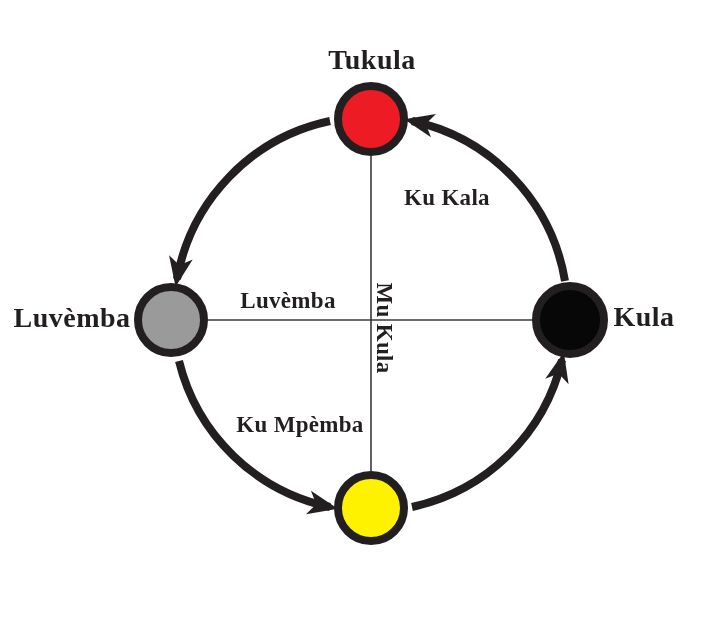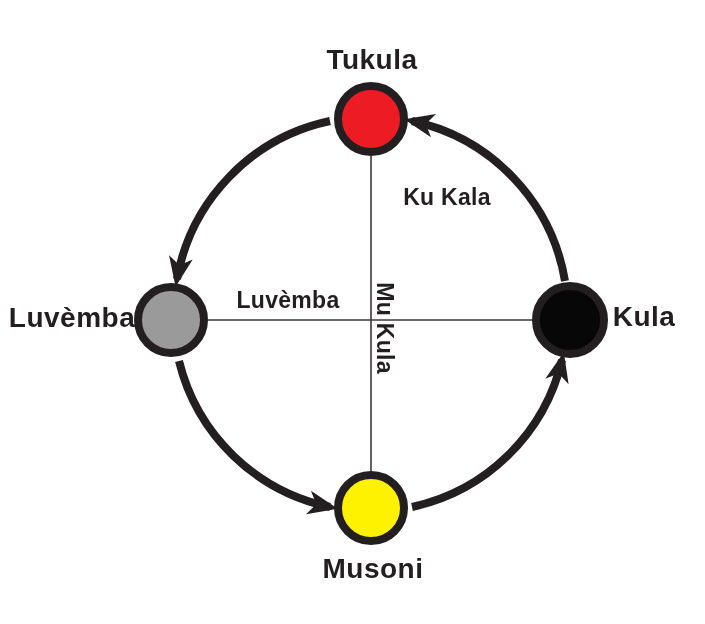--- a/index.html
+++ b/index.html
@@ -6,21 +6,21 @@
     margin: 0;
     padding: 0;
     background: #ffffff;
   }
   #stage {
     position: relative;
     width: 705px;
     height: 624px;
     background: #ffffff;
     overflow: hidden;
-    font-family: Liberation Sans, sans-serif;
+    font-family: Liberation Serif, serif;
   }
   #diagram-svg {
     position: absolute;
     left: 0;
     top: 0;
   }
   .label {
     position: absolute;
     transform: translate(-50%, -50%);
     font-weight: 700;
@@ -62,19 +62,19 @@
 
     <circle cx="371" cy="119" r="33" stroke="#231f20" stroke-width="8" fill="#ed1c24"></circle>
     <circle cx="171" cy="320" r="33" stroke="#231f20" stroke-width="8" fill="#9a9a9a"></circle>
     <circle cx="570" cy="320" r="34" stroke="#231f20" stroke-width="8" fill="#070707"></circle>
     <circle cx="371" cy="508" r="33" stroke="#231f20" stroke-width="8" fill="#fff200"></circle>
   </svg>
 
   <div class="label node-label" style="left:372px; top:60px;">Tukula</div>
   <div class="label node-label" style="left:72px; top:318px;">Luvèmba</div>
   <div class="label node-label" style="left:644px; top:317px;">Kula</div>
-  <div class="label node-label" style="left:373px; top:569px;">Musoni</div>
 
   <div class="label phase-label" style="left:447px; top:197px;">Ku Kala</div>
   <div class="label phase-label" style="left:288px; top:300px;">Luvèmba</div>
+  <div class="label phase-label" style="left:300px; top:424px;">Ku Mpèmba</div>
   <div class="label phase-label vertical-text" style="left:384px; top:328px;">Mu Kula</div>
 
 </div>
 
 </body></html>

